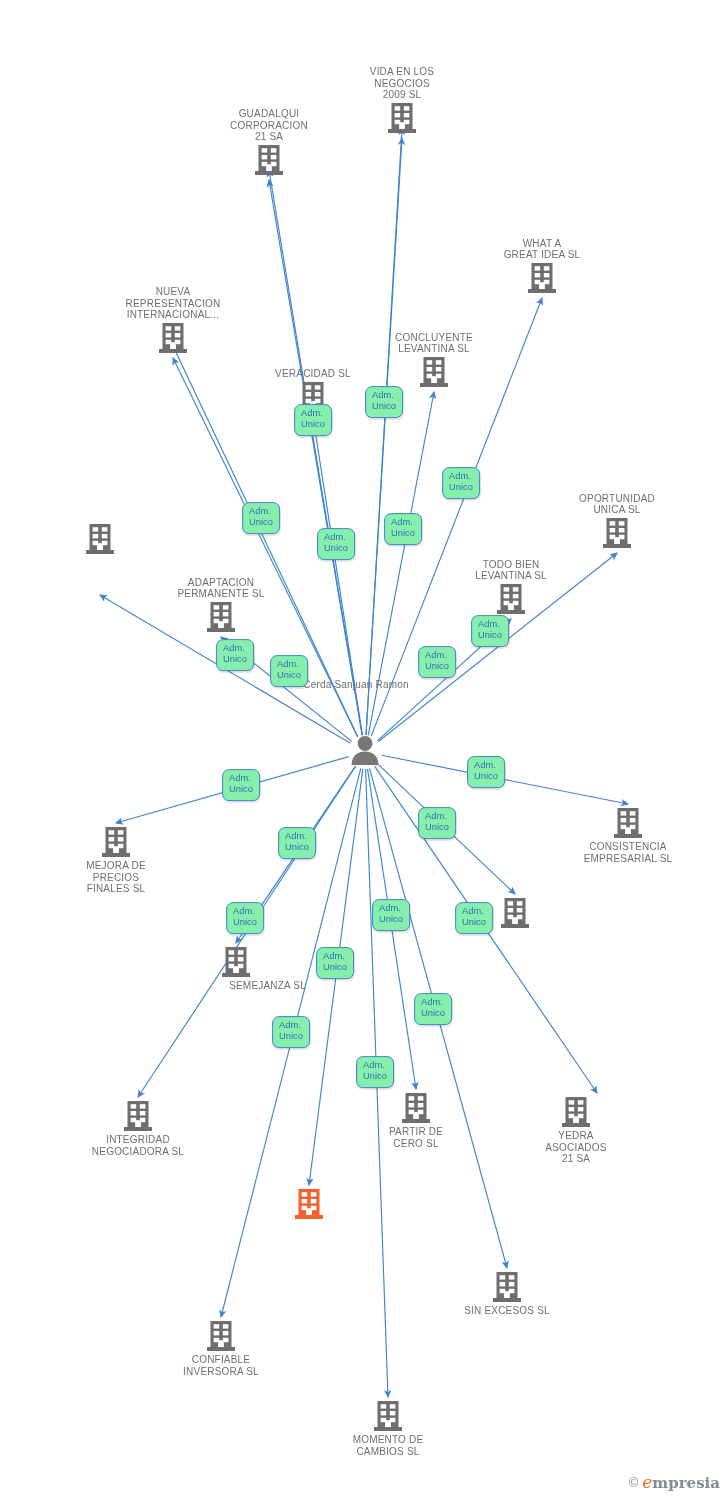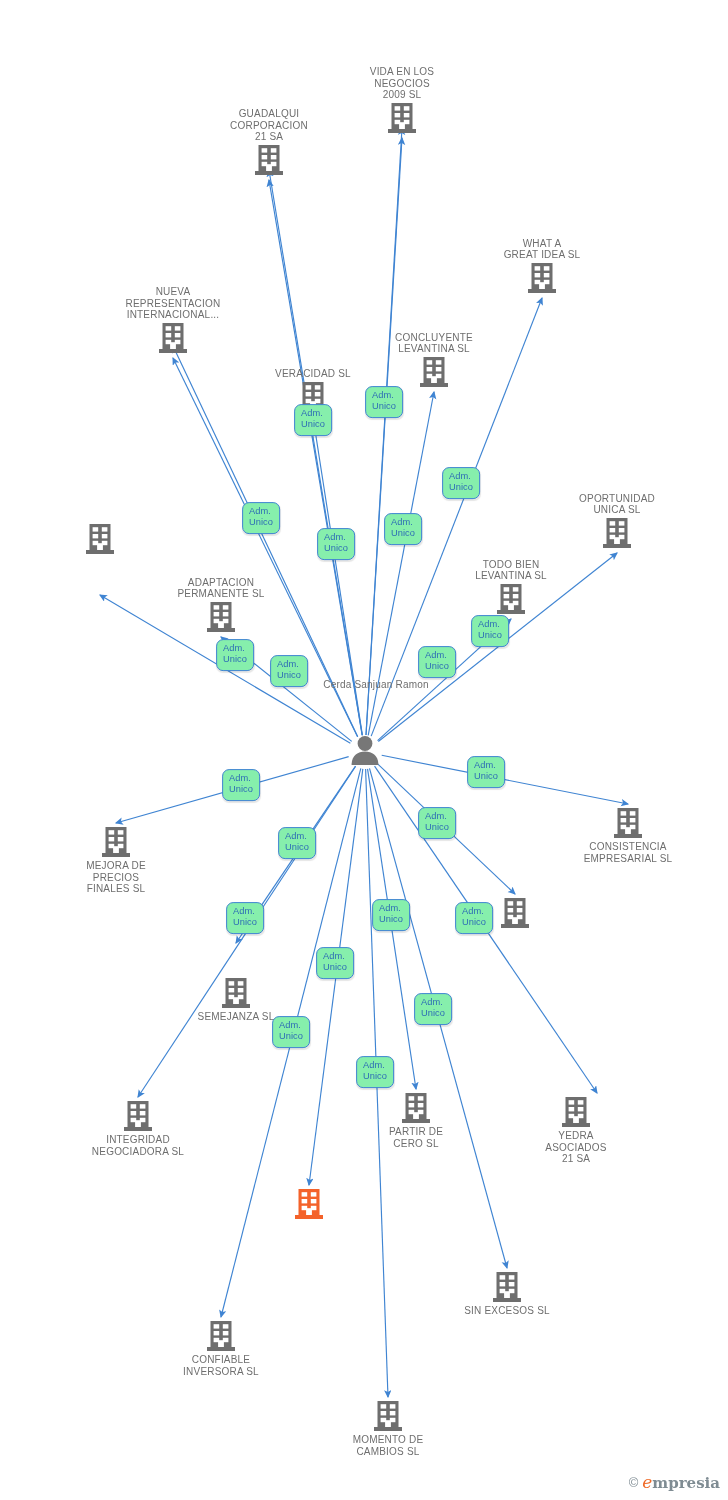--- a/index.html
+++ b/index.html
@@ -212,21 +212,21 @@
             <rect x="7.6" y="4.2" width="5.6" height="4.4" fill="#fff"></rect>
             <rect x="16.8" y="4.2" width="5.6" height="4.4" fill="#fff"></rect>
             <rect x="7.6" y="11" width="5.6" height="4.4" fill="#fff"></rect>
             <rect x="16.8" y="11" width="5.6" height="4.4" fill="#fff"></rect>
             <rect x="7.6" y="17.8" width="5.6" height="4.4" fill="#fff"></rect>
             <rect x="16.8" y="17.8" width="5.6" height="4.4" fill="#fff"></rect>
             <rect x="12.1" y="20.2" width="5.8" height="6.8" fill="#fff"></rect>
             <rect x="1" y="27" width="28" height="4" fill="#6e6e6e"></rect>
           </svg></span><span class="caption">CONSISTENCIA
 EMPRESARIAL SL</span></div>
-      <div class="node below" style="left: 236px; top: 977px;"><span><svg class="glyph" width="30" height="33" viewBox="0 0 30 33">
+      <div class="node below" style="left: 236px; top: 946px; text-align: right;"><span><svg class="glyph" width="30" height="33" viewBox="0 0 30 33">
             <rect x="4.5" y="1" width="21" height="26" fill="#6e6e6e"></rect>
             <rect x="7.6" y="4.2" width="5.6" height="4.4" fill="#fff"></rect>
             <rect x="16.8" y="4.2" width="5.6" height="4.4" fill="#fff"></rect>
             <rect x="7.6" y="11" width="5.6" height="4.4" fill="#fff"></rect>
             <rect x="16.8" y="11" width="5.6" height="4.4" fill="#fff"></rect>
             <rect x="7.6" y="17.8" width="5.6" height="4.4" fill="#fff"></rect>
             <rect x="16.8" y="17.8" width="5.6" height="4.4" fill="#fff"></rect>
             <rect x="12.1" y="20.2" width="5.8" height="6.8" fill="#fff"></rect>
             <rect x="1" y="27" width="28" height="4" fill="#6e6e6e"></rect>
           </svg></span><span class="caption">SEMEJANZA SL</span></div>
@@ -325,21 +325,21 @@
           </svg></span><span class="caption">MOMENTO DE
 CAMBIOS SL</span></div>
     </div>
 
   <div class="person" style="left:365px;top:752px;">
     <svg width="34" height="30" viewBox="0 0 34 30">
       <circle cx="17" cy="8.5" r="7.4" fill="#777777"></circle>
       <path d="M3.6,30 C3.6,20.6 9.6,16.6 17,16.6 C24.4,16.6 30.4,20.6 30.4,30 Z" fill="#777777"></path>
     </svg>
   </div>
-  <div class="node above" style="left:376px;top:672px;margin-top:7px;">
+  <div class="node above" style="left:356px;top:672px;margin-top:7px;">
     <span class="caption">Cerda Sanjuan Ramon</span>
   </div>
 
   <div id="badge-layer">
       <div class="badge" style="left: 461px; top: 483px;">Adm.
 Unico</div>
       <div class="badge" style="left: 313px; top: 420px;">Adm.
 Unico</div>
       <div class="badge" style="left: 384px; top: 402px;">Adm.
 Unico</div>

